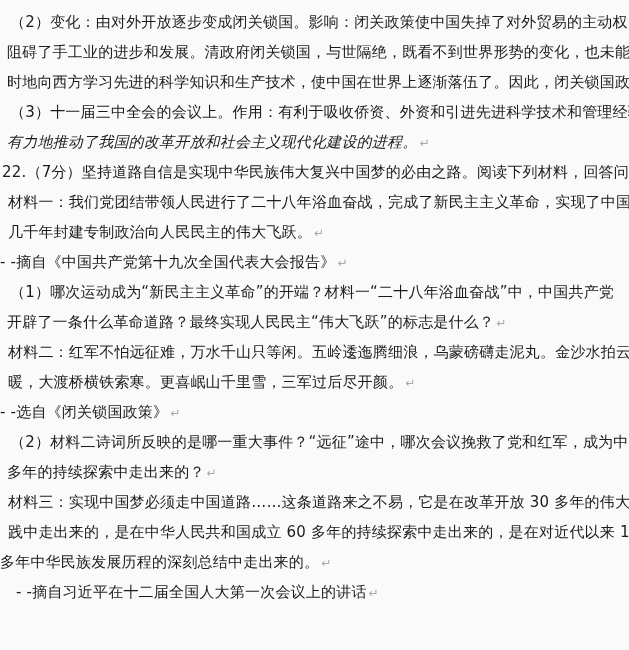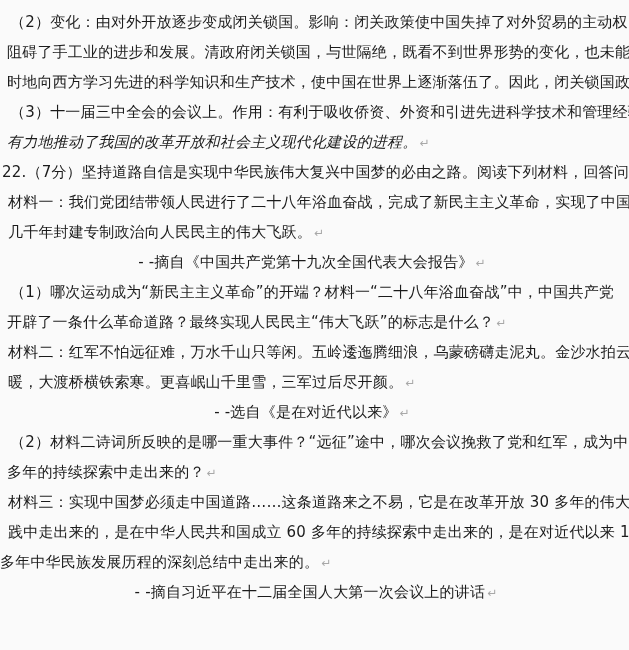--- a/index.html
+++ b/index.html
@@ -15,21 +15,21 @@
     color:#1b1b1b;
     font-size:15px;
   }
   .line{
     height:30px;
     line-height:30px;
     white-space:nowrap;
     padding-right:5px;
     letter-spacing:0.2px;
   }
-  .line.right{text-align:center;}
+  .line.right{text-align:left;}
   .mark{
     color:#a8a8a8;
     font-size:12px;
     margin-left:2px;
     vertical-align:baseline;
   }
 </style>
 </head>
 <body>
 
@@ -41,21 +41,21 @@
       <div class="line" style="padding-left: 10px;"><span>（3）十一届三中全会的会议上。作用：有利于吸收侨资、外资和引进先进科学技术和管理经验，</span></div>
       <div class="line" style="padding-left: 7px; font-style: italic;"><span>有力地推动了我国的改革开放和社会主义现代化建设的进程。</span><span class="mark">↵</span></div>
       <div class="line" style="padding-left: 2px;"><span>22.（7分）坚持道路自信是实现中华民族伟大复兴中国梦的必由之路。阅读下列材料，回答问题。</span></div>
       <div class="line" style="padding-left: 8px;"><span>材料一：我们党团结带领人民进行了二十八年浴血奋战，完成了新民主主义革命，实现了中国从</span></div>
       <div class="line" style="padding-left: 8px;"><span>几千年封建专制政治向人民民主的伟大飞跃。</span><span class="mark">↵</span></div>
       <div class="line right" style="padding-left: 0px;"><span>- -摘自《中国共产党第十九次全国代表大会报告》</span><span class="mark">↵</span></div>
       <div class="line" style="padding-left: 10px;"><span>（1）哪次运动成为“新民主主义革命”的开端？材料一“二十八年浴血奋战”中，中国共产党</span></div>
       <div class="line" style="padding-left: 7px;"><span>开辟了一条什么革命道路？最终实现人民民主“伟大飞跃”的标志是什么？</span><span class="mark">↵</span></div>
       <div class="line" style="padding-left: 8px;"><span>材料二：红军不怕远征难，万水千山只等闲。五岭逶迤腾细浪，乌蒙磅礴走泥丸。金沙水拍云崖</span></div>
       <div class="line" style="padding-left: 8px;"><span>暖，大渡桥横铁索寒。更喜岷山千里雪，三军过后尽开颜。</span><span class="mark">↵</span></div>
-      <div class="line right" style="padding-left: 0px;"><span>- -选自《是在对近代以来》</span><span class="mark">↵</span></div>
+      <div class="line right" style="padding-left: 0px;"><span>- -选自《闭关锁国政策》</span><span class="mark">↵</span></div>
       <div class="line" style="padding-left: 10px;"><span>（2）材料二诗词所反映的是哪一重大事件？“远征”途中，哪次会议挽救了党和红军，成为中</span></div>
       <div class="line" style="padding-left: 7px;"><span>多年的持续探索中走出来的？</span><span class="mark">↵</span></div>
       <div class="line" style="padding-left: 8px;"><span>材料三：实现中国梦必须走中国道路……这条道路来之不易，它是在改革开放 30 多年的伟大实</span></div>
       <div class="line" style="padding-left: 8px;"><span>践中走出来的，是在中华人民共和国成立 60 多年的持续探索中走出来的，是在对近代以来 170</span></div>
       <div class="line" style=""><span>多年中华民族发展历程的深刻总结中走出来的。</span><span class="mark">↵</span></div>
-      <div class="line right" style="padding-left: 8px;"><span>- -摘自习近平在十二届全国人大第一次会议上的讲话</span><span class="mark">↵</span></div>
+      <div class="line right" style="padding-left: 16px;"><span>- -摘自习近平在十二届全国人大第一次会议上的讲话</span><span class="mark">↵</span></div>
     </div>
 </div>
 
 </body></html>

